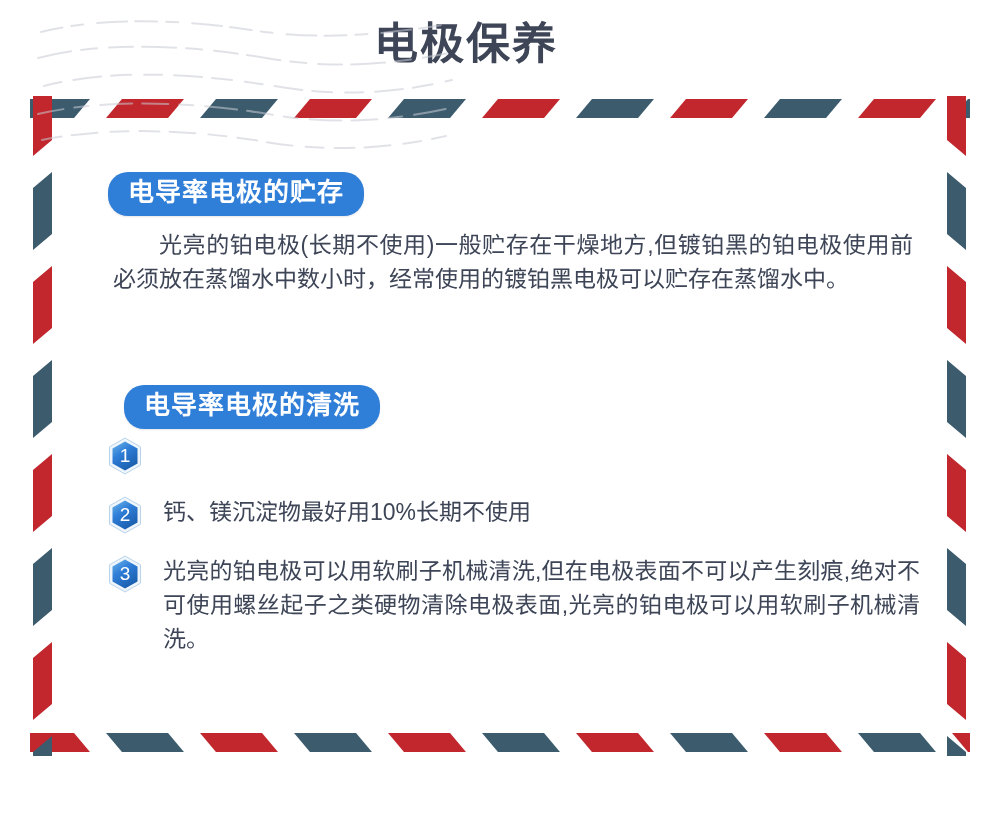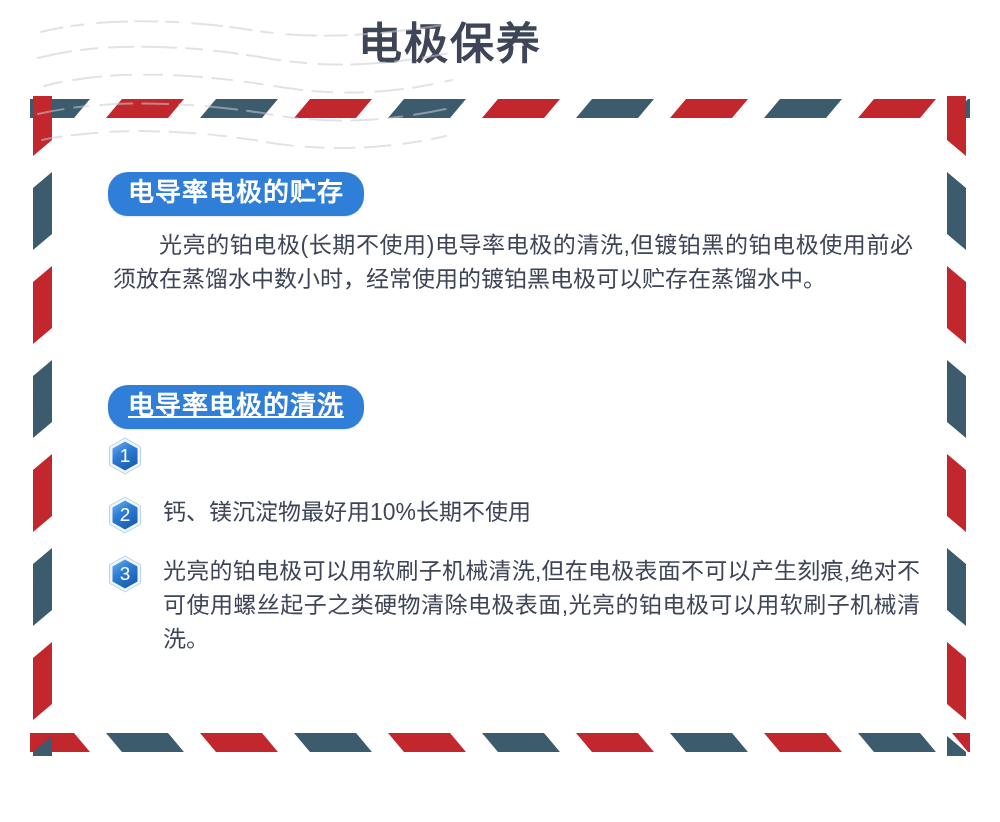--- a/index.html
+++ b/index.html
@@ -28,20 +28,21 @@
     position: absolute;
     top: 18px;
     left: 0;
     width: 900px;
     text-align: center;
     font-size: 44px;
     font-weight: bold;
     letter-spacing: 2px;
     color: #3d4557;
     line-height: 1.2;
+    padding-left: 16px;
   }
 
   
   .frame {
     position: absolute;
     left: 30px;
     top: 96px;
     width: 940px;
     height: 660px;
   }
@@ -106,21 +107,21 @@
     font-size: 26px;
     font-weight: bold;
     letter-spacing: 1px;
     border-radius: 20px;
     padding: 6px 20px 8px 20px;
     line-height: 1.15;
     white-space: nowrap;
     box-shadow: 0 1px 2px rgba(0,0,0,0.10);
   }
   .pill-storage  { left: 108px; top: 172px; }
-  .pill-cleaning { left: 108px; top: 385px; text-decoration: underline; }
+  .pill-cleaning { left: 124px; top: 385px; }
 
   .paragraph {
     position: absolute;
     left: 113px;
     top: 228px;
     width: 800px;
     font-size: 23px;
     line-height: 34px;
     color: #3d4557;
     text-indent: 2em;
@@ -220,21 +221,21 @@
       <path d="M8,72 C78,54 165,60 238,72 C306,84 366,78 416,66" stroke-dasharray="18 12 28 10 20 13"></path>
       <path d="M2,100 C72,84 158,88 232,100 C300,112 360,106 414,94" stroke-dasharray="26 11 14 12 32 10"></path>
       <path d="M6,126 C76,112 160,116 230,128 C296,139 356,134 410,122" stroke-dasharray="20 10 26 13 18 11"></path>
     </g>
   </svg>
 
   <div class="content">
 
     <div class="pill pill-storage">电导率电极的贮存</div>
 
-    <div class="paragraph">光亮的铂电极(长期不使用)电导率电极的清洗,但镀铂黑的铂电极使用前必须放在蒸馏水中数小时，经常使用的镀铂黑电极可以贮存在蒸馏水中。</div>
+    <div class="paragraph">光亮的铂电极(长期不使用)一般贮存在干燥地方,但镀铂黑的铂电极使用前必须放在蒸馏水中数小时，经常使用的镀铂黑电极可以贮存在蒸馏水中。</div>
 
     <div class="pill pill-cleaning">电导率电极的清洗</div>
 
     <div class="list">
 
       <div class="list-item">
         <div class="hex-badge">
           <svg width="34" height="38" viewBox="0 0 34 38">
             <defs>
               <linearGradient id="hg1" x1="0" y1="0" x2="0.6" y2="1">

